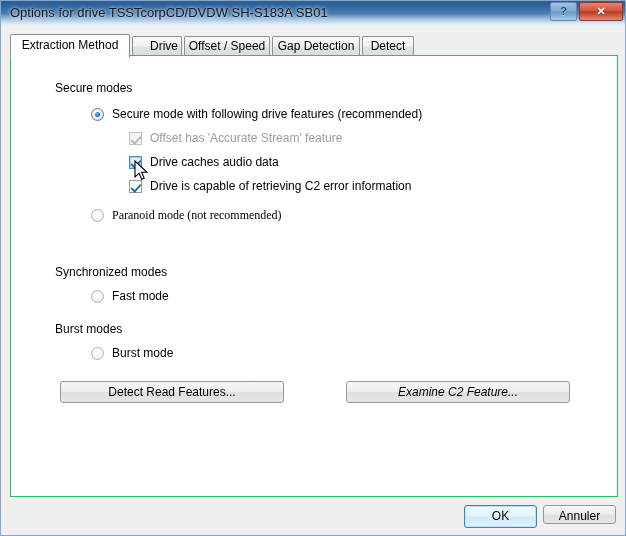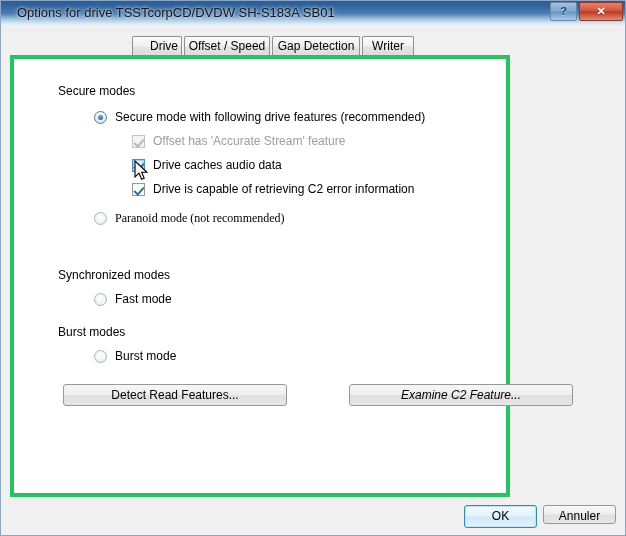--- a/index.html
+++ b/index.html
@@ -32,26 +32,27 @@
         #2b5d96 0%,
         #2f639c 18%,
         #4b7db0 52%,
         #9dc0de 74%,
         #cfe2f2 90%,
         #e8f1fa 100%);
     overflow: hidden;
   }
   #titlebar-text {
     position: absolute;
-    left: 16px;
+    left: 0;
     top: 4px;
     font-size: 13px;
     color: #10171f;
     white-space: nowrap;
     text-shadow: 0 0 3px rgba(255,255,255,0.75), 0 0 5px rgba(255,255,255,0.6);
+    padding-left: 9px;
   }
   .capbtn {
     position: absolute;
     top: 1px;
     height: 19px;
     box-sizing: border-box;
     border: 1px solid #6d86a4;
     border-radius: 2px;
     font-size: 11px;
     font-weight: bold;
@@ -106,25 +107,25 @@
     background: #ffffff;
     border-bottom: 1px solid #ffffff;
     z-index: 5;
   }
 
   
   #tabpage {
     position: absolute;
     left: 9px;
     top: 54px;
-    width: 500px;
+    width: 608px;
     height: 442px;
     box-sizing: border-box;
     background: #ffffff;
-    border: 4px solid #22c55e;
+    border: 1px solid #22c55e;
   }
 
   .grouplabel {
     position: absolute;
     font-size: 12px;
     color: #000000;
     white-space: nowrap;
   }
 
   .optrow {
@@ -236,24 +237,25 @@
 
 <div id="dialog">
 
   <div id="titlebar">
     <div id="titlebar-text">Options for drive TSSTcorpCD/DVDW SH-S183A SB01</div>
     <div class="capbtn" id="help-button">?</div>
     <div class="capbtn" id="close-button">✕</div>
   </div>
 
   <div id="tabstrip">
+    <div class="tab active" style="left:0px; width:120px;">Extraction Method</div>
     <div class="tab" style="left:122px; width:50px;padding-left:14px;">Drive</div>
     <div class="tab" style="left:262px; width:88px;">Gap Detection</div>
     <div class="tab" style="left:174px; width:86px;">Offset / Speed</div>
-    <div class="tab" style="left:352px; width:52px;">Writer</div>
+    <div class="tab" style="left:352px; width:52px;">Detect</div>
   </div>
 
   <div id="tabpage">
 
     <div class="grouplabel" style="left:44px; top:25px;">Secure modes</div>
 
     <div class="optrow" style="left:80px; top:51px;">
       <span class="radio checked"></span>
       <span class="lbl">Secure mode with following drive features (recommended)</span>
     </div>

